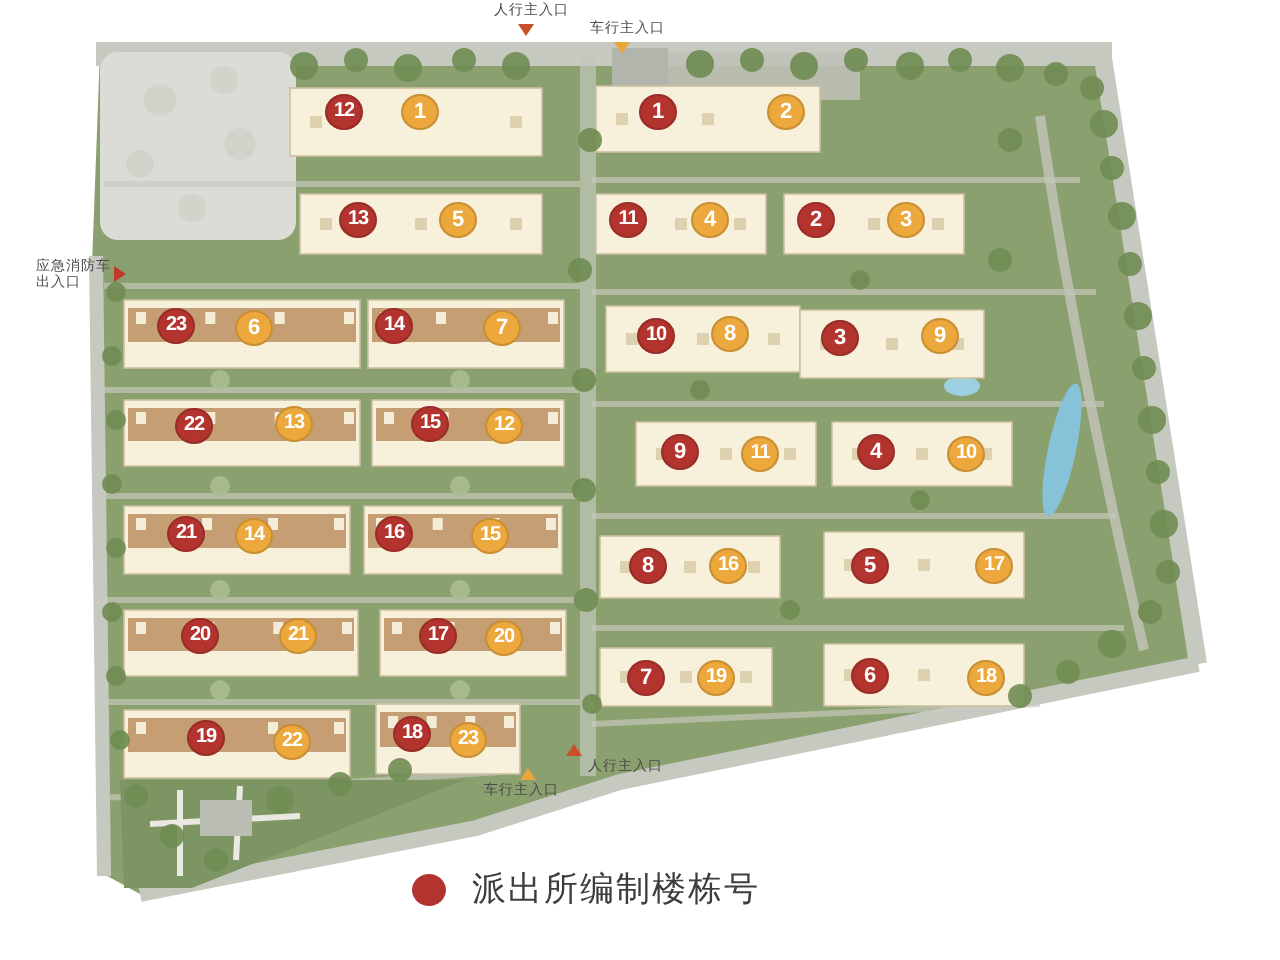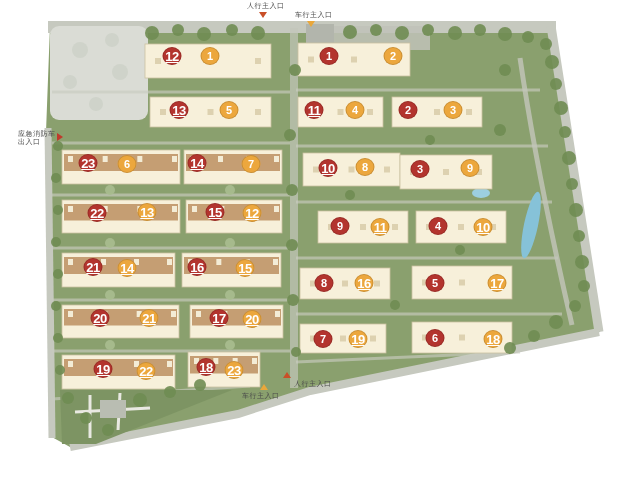--- a/index.html
+++ b/index.html
@@ -4,21 +4,21 @@
 <style>
   html,body{margin:0;padding:0;background:#ffffff;}
   .stage{position:relative;width:640px;height:480px;background:#ffffff;overflow:hidden;
          font-family:"Liberation Sans","DejaVu Sans",sans-serif;}
   .stage svg{position:absolute;left:0;top:0;}
   
   .mk{position:absolute;width:19px;height:18px;border-radius:50%;
       transform:translate(-50%,-50%);display:flex;align-items:center;justify-content:center;
       color:#fff;font-weight:bold;font-size:11px;line-height:1;
       box-shadow:inset 0 0 0 1px rgba(0,0,0,.15);}
-  .mk.two{font-size:13px;letter-spacing:-0.5px;text-decoration:underline;}
+  .mk.two{font-size:10px;letter-spacing:-0.5px;}
   
   .ent{position:absolute;font-size:7px;line-height:1.2;color:#4a4a4a;white-space:nowrap;letter-spacing:.5px;}
   .tri{position:absolute;width:0;height:0;transform:translate(-50%,0);}
   .tri-down{border-left:4px solid transparent;border-right:4px solid transparent;border-top:6px solid currentColor;}
   .tri-up{border-left:4px solid transparent;border-right:4px solid transparent;border-bottom:6px solid currentColor;}
   .tri-right{border-top:4px solid transparent;border-bottom:4px solid transparent;border-left:6px solid currentColor;}
   
   .legend{position:absolute;left:206px;top:433px;display:flex;align-items:center;gap:26px;}
   .legend-item{display:flex;align-items:center;gap:13px;}
   .legend-dot{width:17px;height:16px;border-radius:50%;display:inline-block;}
@@ -316,14 +316,18 @@
       <div class="tri tri-down" style="left: 311px; top: 21px; color: rgb(233, 167, 59);"></div>
       <div class="ent" style="left: 18px; top: 130px;">应急消防车<div>出入口</div></div>
       <div class="tri tri-right" style="left: 60px; top: 133px; color: rgb(192, 57, 43);"></div>
       <div class="ent" style="left: 294px; top: 380px;">人行主入口</div>
       <div class="tri tri-up" style="left: 287px; top: 372px; color: rgb(201, 79, 40);"></div>
       <div class="ent" style="left: 242px; top: 392px;">车行主入口</div>
       <div class="tri tri-up" style="left: 264px; top: 384px; color: rgb(233, 167, 59);"></div>
     </div>
 
   <div class="legend">
+    <div class="legend-item">
+      <span class="legend-dot" id="dot-police" style="background: rgb(179, 52, 46);"></span>
+      <span class="legend-label">派出所编制楼栋号</span>
+    </div>
   </div>
 </div>
 
 </body></html>

